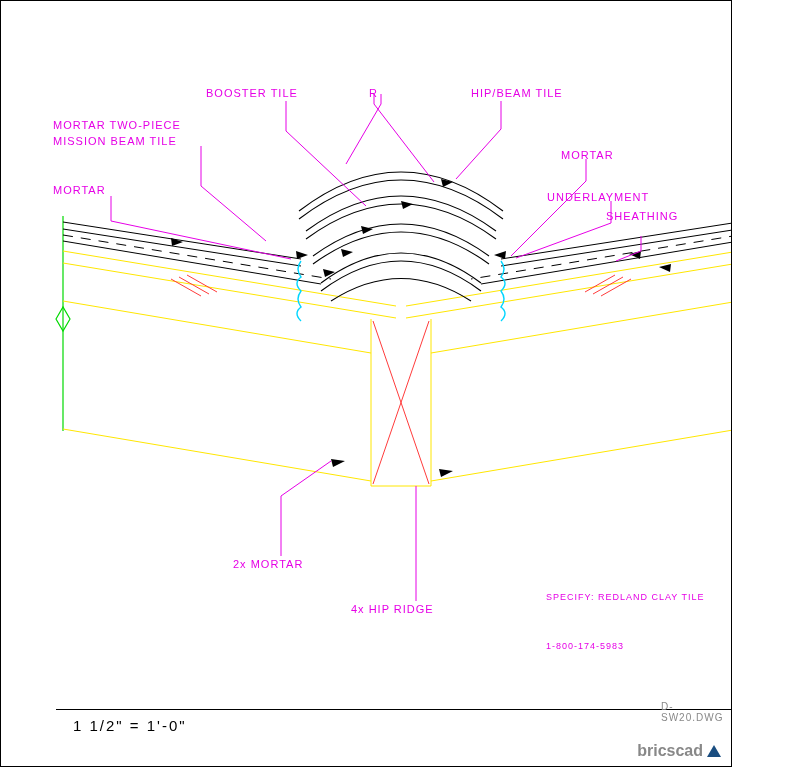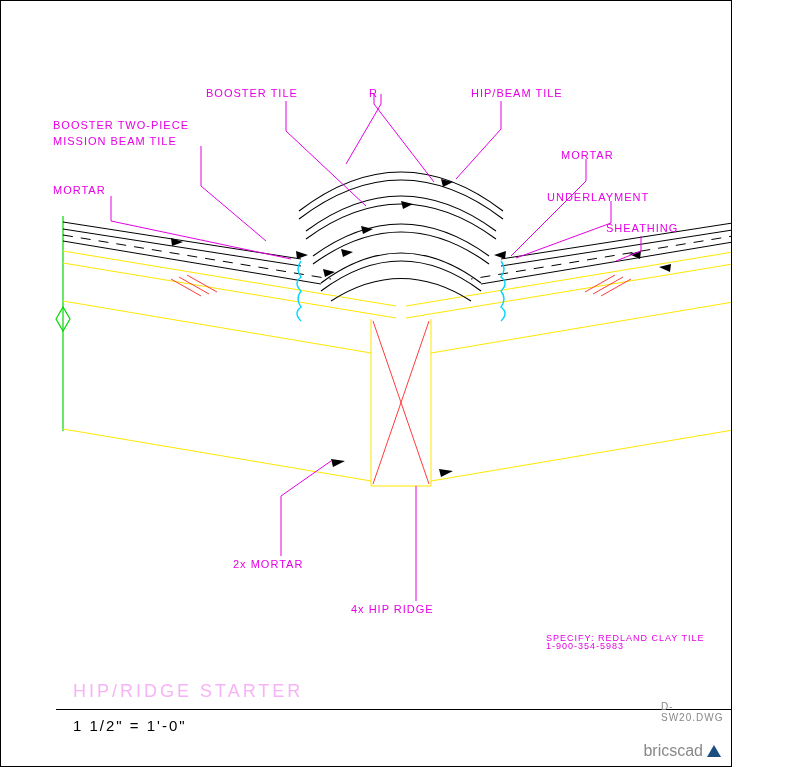--- a/index.html
+++ b/index.html
@@ -3,21 +3,21 @@
 <meta charset="utf-8">
 <style>
   body{margin:0;font-family:Arial,Helvetica,sans-serif;background:#fff}
   .stage{position:relative;width:732px;height:767px;border:1px solid #000;box-sizing:border-box;overflow:hidden}
   svg{position:absolute;top:0;left:0}
   .lbl{position:absolute;font-size:11px;letter-spacing:1px;color:#e600e6;white-space:nowrap}
   .spec{position:absolute;font-size:9px;letter-spacing:1px;color:#e600e6}
   .title{position:absolute;font-size:18px;letter-spacing:3px;color:#f7b3f7;font-weight:400}
   .scale{position:absolute;font-size:15px;letter-spacing:2px;color:#000}
   .dwg{position:absolute;font-size:10px;letter-spacing:1px;color:#888}
-  .brand{position:absolute;right:10px;bottom:6px;font-size:16px;font-weight:normal;color:#333}
+  .brand{position:absolute;right:10px;bottom:6px;font-size:16px;font-weight:bold;color:#333}
   .brand .g{color:#888}
   .brand .tri{display:inline-block;width:0;height:0;border-left:7px solid transparent;border-right:7px solid transparent;border-bottom:12px solid #1a4d80;margin-left:4px;vertical-align:-1px}
   .line{position:absolute;height:1px;background:#000}
 </style>
 </head>
 <body>
 
 <div class="stage">
 
 <svg width="800" height="767" viewBox="0 0 800 767">
@@ -125,33 +125,32 @@
 
     <path d="M280 555 l0 -60 l50 -35"></path>
 
     <path d="M415 600 l0 -115"></path>
   </g>
 </svg>
 
 <div class="lbl" style="left:205px;top:86px">BOOSTER TILE</div>
 <div class="lbl" style="left:368px;top:86px">R</div>
 <div class="lbl" style="left:470px;top:86px">HIP/BEAM TILE</div>
-<div class="lbl" style="left:52px;top:118px">BOOSTER TWO-PIECE</div>
+<div class="lbl" style="left:52px;top:118px">MORTAR TWO-PIECE</div>
 <div class="lbl" style="left:52px;top:134px">MISSION BEAM TILE</div>
 <div class="lbl" style="left:52px;top:183px">MORTAR</div>
 <div class="lbl" style="left:560px;top:148px">MORTAR</div>
 <div class="lbl" style="left:546px;top:190px">UNDERLAYMENT</div>
-<div class="lbl" style="left:605px;top:221px">SHEATHING</div>
+<div class="lbl" style="left:605px;top:209px">SHEATHING</div>
 <div class="lbl" style="left:232px;top:557px">2x MORTAR</div>
 <div class="lbl" style="left:350px;top:602px">4x HIP RIDGE</div>
 
-<div class="spec" style="left:545px;top:632px">SPECIFY: REDLAND CLAY TILE</div>
-<div class="spec" style="left:545px;top:640px">1-900-354-5983</div>
+<div class="spec" style="left:545px;top:591px">SPECIFY: REDLAND CLAY TILE</div>
+<div class="spec" style="left:545px;top:640px">1-800-174-5983</div>
 
-<div class="title" style="left:72px;top:680px">HIP/RIDGE STARTER</div>
 <div class="line" style="left:55px;top:708px;width:690px"></div>
 <div class="scale" style="left:72px;top:716px">1 1/2" = 1'-0"</div>
 <div class="dwg" style="left:660px;top:700px">D-SW20.DWG</div>
 
 <div class="brand">
   <span class="g">bricscad</span><span class="tri"></span>
 </div>
 
 </div>
 

